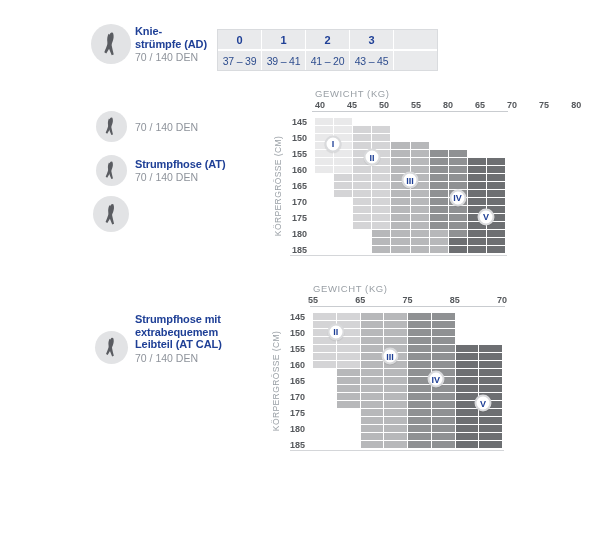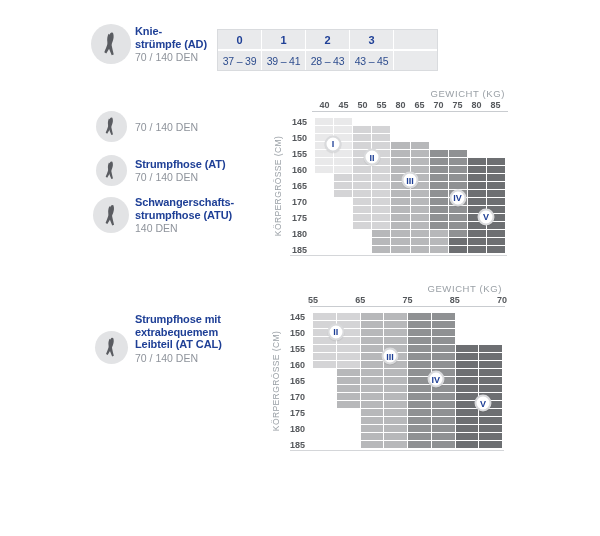--- a/index.html
+++ b/index.html
@@ -20,22 +20,22 @@
   .shoe-table{position:absolute;left:217px;top:29px;display:flex;border:1px solid #d9dbde;background:#fff;}
   .shoe-label{width:50px;display:flex;flex-direction:column;justify-content:center;padding-left:4px;}
   .shoe-label div{font-size:9.5px;line-height:10.5px;letter-spacing:0.2px;}
   .shoe-cols{display:flex;gap:1px;background:#fff;}
   .shoe-col{width:43px;display:flex;flex-direction:column;}
   .shoe-cell{height:19px;display:flex;align-items:center;justify-content:center;}
   .shoe-cell.size{font-size:11px;font-weight:bold;margin-bottom:2px;}
   .shoe-cell.range{font-size:10.5px;font-weight:500;letter-spacing:-0.2px;}
 
   
-  .x-title{position:absolute;text-align:right;font-size:9.5px;letter-spacing:0.6px;}
-  .x-ticks{position:absolute;display:flex;}
+  .x-title{position:absolute;text-align:left;font-size:9.5px;letter-spacing:0.6px;}
+  .x-ticks{position:absolute;display:flex;gap:22px;}
   .x-tick{flex:1;text-align:center;font-size:9px;font-weight:bold;}
   .x-tick-abs{position:absolute;transform:translateX(-50%);font-size:9px;font-weight:bold;}
   .axis-line{position:absolute;height:1px;background:#c9ccd0;}
   .bottom-line{position:absolute;height:1px;background:#d4d6d9;}
   .y-tick{position:absolute;width:22px;text-align:right;font-size:9px;font-weight:bold;line-height:10px;}
   .y-title{position:absolute;width:135px;height:12px;display:flex;align-items:center;justify-content:center;
            transform:rotate(-90deg);font-size:8.5px;letter-spacing:0.4px;white-space:nowrap;}
   .grid{position:absolute;display:grid;column-gap:1px;row-gap:1px;}
   .cell{width:100%;height:100%;}
   .zone-label{position:absolute;width:17px;height:17px;border-radius:50%;background:#fff;
@@ -91,25 +91,20 @@
       </div>
       <div class="sb-item" style="top: 196px;">
         <div class="sb-iconwrap">
           <div class="sb-circle" style="height: 36px; width: 36px; background: rgb(226, 227, 229);">
             <svg viewBox="0 0 32 32" xmlns="http://www.w3.org/2000/svg">
               <path fill="#5a5c61" d="M18.8 3.2c1.4 3.6.8 6.8-.3 10-1 3.2-2.7 6.3-4.4 9.2l-3.2 5.2-2.3-1.3c1.3-3.5 2.9-6.8 3.8-10 .9-3.2 1.1-6.6 2-9.9.5-1.7 1.4-3 2.6-3.5z"></path>
               <path fill="#5a5c61" d="M13.6 4.4c-1.5 3.1-1.9 6.4-1.4 9.7.4 3.4 1.5 6.8 2.8 10.1l2.3 5.5 2.4-.9c-.8-3.7-1.8-7.2-2.4-10.6-.5-3.3-.4-6.7-1.2-10-.4-1.7-1.3-3-2.5-3.8z"></path>
             </svg>
           </div>
         </div>
-        <div class="sb-text">
-          <div class="sb-title-line" style="color: rgb(30, 63, 150);">Schwangerschafts-</div>
-          <div class="sb-title-line" style="color: rgb(30, 63, 150);">strumpfhose (ATU)</div>
-          <div class="sb-den" style="color: rgb(142, 147, 155);">140 DEN</div>
-        </div>
       </div>
       <div class="sb-item align-start" style="top: 313px;">
         <div class="sb-iconwrap">
           <div class="sb-circle" style="height: 33px; width: 33px; background: rgb(226, 227, 229); margin-top: 2px;">
             <svg viewBox="0 0 32 32" xmlns="http://www.w3.org/2000/svg">
               <path fill="#5a5c61" d="M18.8 3.2c1.4 3.6.8 6.8-.3 10-1 3.2-2.7 6.3-4.4 9.2l-3.2 5.2-2.3-1.3c1.3-3.5 2.9-6.8 3.8-10 .9-3.2 1.1-6.6 2-9.9.5-1.7 1.4-3 2.6-3.5z"></path>
               <path fill="#5a5c61" d="M13.6 4.4c-1.5 3.1-1.9 6.4-1.4 9.7.4 3.4 1.5 6.8 2.8 10.1l2.3 5.5 2.4-.9c-.8-3.7-1.8-7.2-2.4-10.6-.5-3.3-.4-6.7-1.2-10-.4-1.7-1.3-3-2.5-3.8z"></path>
             </svg>
           </div>
         </div>
@@ -127,21 +122,21 @@
         <div class="shoe-col">
           <div class="shoe-cell size" style="background: rgb(233, 234, 236); color: rgb(30, 63, 150);">0</div>
           <div class="shoe-cell range" style="background: rgb(233, 234, 236); color: rgb(46, 77, 142);">37 – 39</div>
         </div>
         <div class="shoe-col">
           <div class="shoe-cell size" style="background: rgb(233, 234, 236); color: rgb(30, 63, 150);">1</div>
           <div class="shoe-cell range" style="background: rgb(233, 234, 236); color: rgb(46, 77, 142);">39 – 41</div>
         </div>
         <div class="shoe-col">
           <div class="shoe-cell size" style="background: rgb(233, 234, 236); color: rgb(30, 63, 150);">2</div>
-          <div class="shoe-cell range" style="background: rgb(233, 234, 236); color: rgb(46, 77, 142);">28 – 43</div>
+          <div class="shoe-cell range" style="background: rgb(233, 234, 236); color: rgb(46, 77, 142);">41 – 20</div>
         </div>
         <div class="shoe-col">
           <div class="shoe-cell size" style="background: rgb(233, 234, 236); color: rgb(30, 63, 150);">3</div>
           <div class="shoe-cell range" style="background: rgb(233, 234, 236); color: rgb(46, 77, 142);">43 – 45</div>
         </div>
         <div class="shoe-col">
           <div class="shoe-cell size" style="background: rgb(233, 234, 236); color: rgb(30, 63, 150);"></div>
           <div class="shoe-cell range" style="background: rgb(233, 234, 236); color: rgb(46, 77, 142);"></div>
         </div>
       </div>

